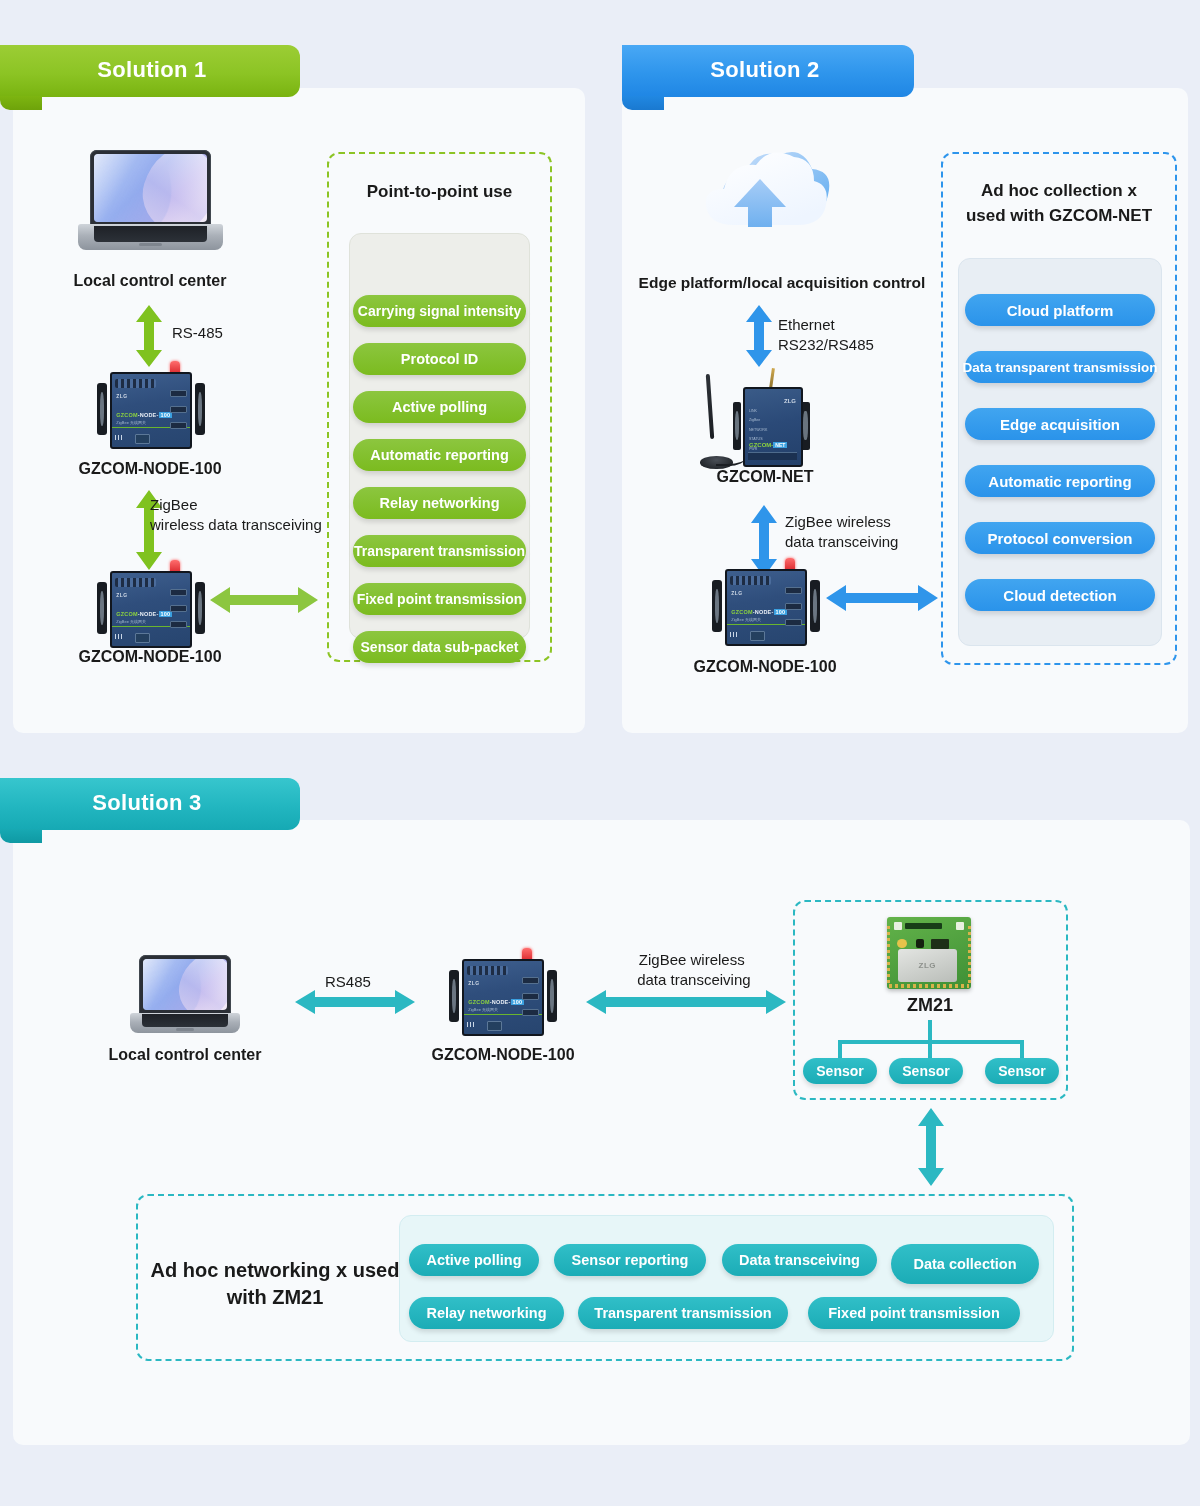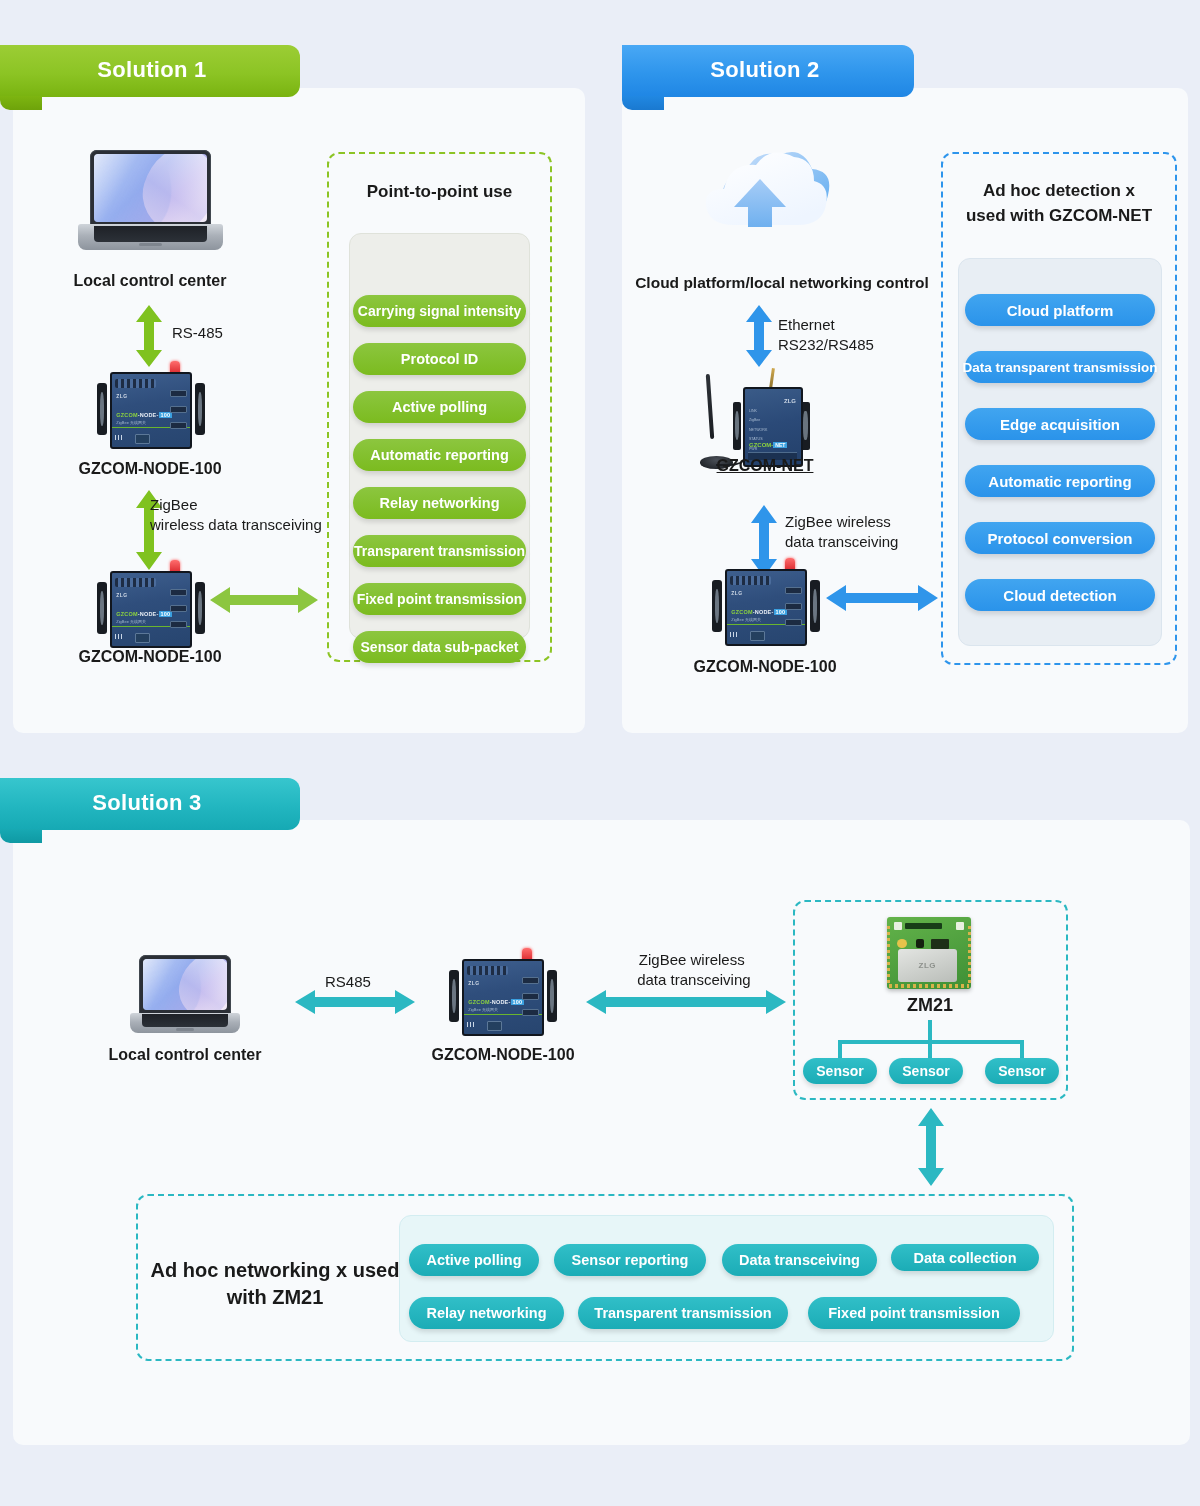--- a/index.html
+++ b/index.html
@@ -266,21 +266,21 @@
       <linearGradient id="carw" x1="0" y1="0" x2="0" y2="1">
         <stop offset="0" stop-color="#a7cdf7"></stop>
           <stop offset="1" stop-color="#6fb0ef"></stop>
       </linearGradient>
     </defs>
     <path d="M56 28 q10-22 34-16 q22-10 32 14 q22 2 16 26 q-4 22-30 22 l-54 2 q-24-2-22-24 q2-20 24-24z" fill="url(#cbk)"></path>
     <path d="M34 46 q6-26 32-24 q14-20 38-8 q20 2 20 24 q16 4 12 24 q-4 20-28 20 l-64 0 q-26 0-28-20 q-2-16 18-16z" fill="url(#cfr)"></path>
     <path d="M70 36 L96 64 L82 64 L82 84 L58 84 L58 64 L44 64 Z" fill="url(#carw)"></path>
   </svg>
 </div>
-<div class="caption" style="left:622px;top:274px;width:320px;font-size:15.5px;">Cloud platform/local networking control</div>
+<div class="caption" style="left:622px;top:274px;width:320px;font-size:15.5px;">Edge platform/local acquisition control</div>
 
 <div class="arrow" style="left:744px;top:305px;">
   <svg width="30" height="62" viewBox="0 0 30 62">
       <polygon points="15,0 28,17 20,17 20,45 28,45 15,62 2,45 10,45 10,17 2,17" fill="#2f95ea"></polygon>
     </svg>
 </div>
 <div class="lbl" style="left:778px;top:315px;font-size:15px;">Ethernet
 RS232/RS485</div>
 
 <div class="net" style="left:700px;top:370px;width:125px;height:105px;">
@@ -296,21 +296,21 @@
         <i>LINK</i>
         <i>ZigBee</i>
         <i>NETWORK</i>
         <i>STATUS</i>
         <i>PWR</i>
       </div>
     <div class="net-mark">GZCOM-<i>NET</i></div>
     <div class="net-bot"></div>
   </div>
 </div>
-<div class="caption" style="left:640px;top:457px;width:250px;text-decoration:underline;">GZCOM-NET</div>
+<div class="caption" style="left:640px;top:468px;width:250px;">GZCOM-NET</div>
 
 <div class="arrow" style="left:749px;top:505px;">
   <svg width="30" height="72" viewBox="0 0 30 72">
       <polygon points="15,0 28,18 20,18 20,54 28,54 15,72 2,54 10,54 10,18 2,18" fill="#2f95ea"></polygon>
     </svg>
 </div>
 <div class="lbl" style="left:785px;top:512px;font-size:15px;">ZigBee wireless
 data transceiving</div>
 
 <div class="dev" style="left:710px;top:560px;width:112px;height:90px;">
@@ -337,21 +337,21 @@
 <div class="caption" style="left:640px;top:658px;width:250px;">GZCOM-NODE-100</div>
 
 <div class="arrow" style="left:826px;top:583px;">
   <svg width="112" height="30" viewBox="0 0 112 30">
       <polygon points="0,15 20,2 20,10 92,10 92,2 112,15 92,28 92,20 20,20 20,28" fill="#2f95ea"></polygon>
     </svg>
 </div>
 
 <div class="dashframe dash-blue" style="left:941px;top:152px;width:236px;height:513px;"></div>
 <div class="frametitle" style="left:941px;top:178px;width:236px;">
-  <span>Ad hoc detection x</span><br>
+  <span>Ad hoc collection x</span><br>
   <span>used with GZCOM-NET</span>
 </div>
 <div class="innerbox b" style="left:958px;top:258px;width:204px;height:388px;"></div>
 
 <div class="pill b" style="left:965px;top:294px;width:190px;height:32px;font-size:15px;">Cloud platform</div>
 <div class="pill b" style="left:965px;top:351px;width:190px;height:32px;font-size:13.5px;">Data transparent transmission</div>
 <div class="pill b" style="left:965px;top:408px;width:190px;height:32px;font-size:15px;">Edge acquisition</div>
 <div class="pill b" style="left:965px;top:465px;width:190px;height:32px;font-size:15px;">Automatic reporting</div>
 <div class="pill b" style="left:965px;top:522px;width:190px;height:32px;font-size:15px;">Protocol conversion</div>
 <div class="pill b" style="left:965px;top:579px;width:190px;height:32px;font-size:15px;">Cloud detection</div>
@@ -446,17 +446,17 @@
 <div class="dashframe dash-teal" style="left:136px;top:1194px;width:938px;height:167px;"></div>
 <div class="frametitle" style="left:150px;top:1257px;width:250px;font-size:20px;line-height:27px;">
   <span>Ad hoc networking x used</span><br>
   <span>with  ZM21</span>
 </div>
 <div class="innerbox t" style="left:399px;top:1215px;width:655px;height:127px;"></div>
 
 <div class="pill t" style="left:409px;top:1244px;width:130px;height:32px;font-size:14.5px;">Active polling</div>
 <div class="pill t" style="left:554px;top:1244px;width:152px;height:32px;font-size:14.5px;">Sensor reporting</div>
 <div class="pill t" style="left:722px;top:1244px;width:155px;height:32px;font-size:14.5px;">Data transceiving</div>
-<div class="pill t" style="left:891px;top:1244px;width:148px;height:27px;font-size:14.5px;">Data collection</div>
+<div class="pill t" style="left:891px;top:1244px;width:148px;height:40px;font-size:14.5px;">Data collection</div>
 
 <div class="pill t" style="left:409px;top:1297px;width:155px;height:32px;font-size:14.5px;">Relay networking</div>
 <div class="pill t" style="left:578px;top:1297px;width:210px;height:32px;font-size:14.5px;">Transparent transmission</div>
 <div class="pill t" style="left:808px;top:1297px;width:212px;height:32px;font-size:14.5px;">Fixed point transmission</div>
 
 </body></html>

